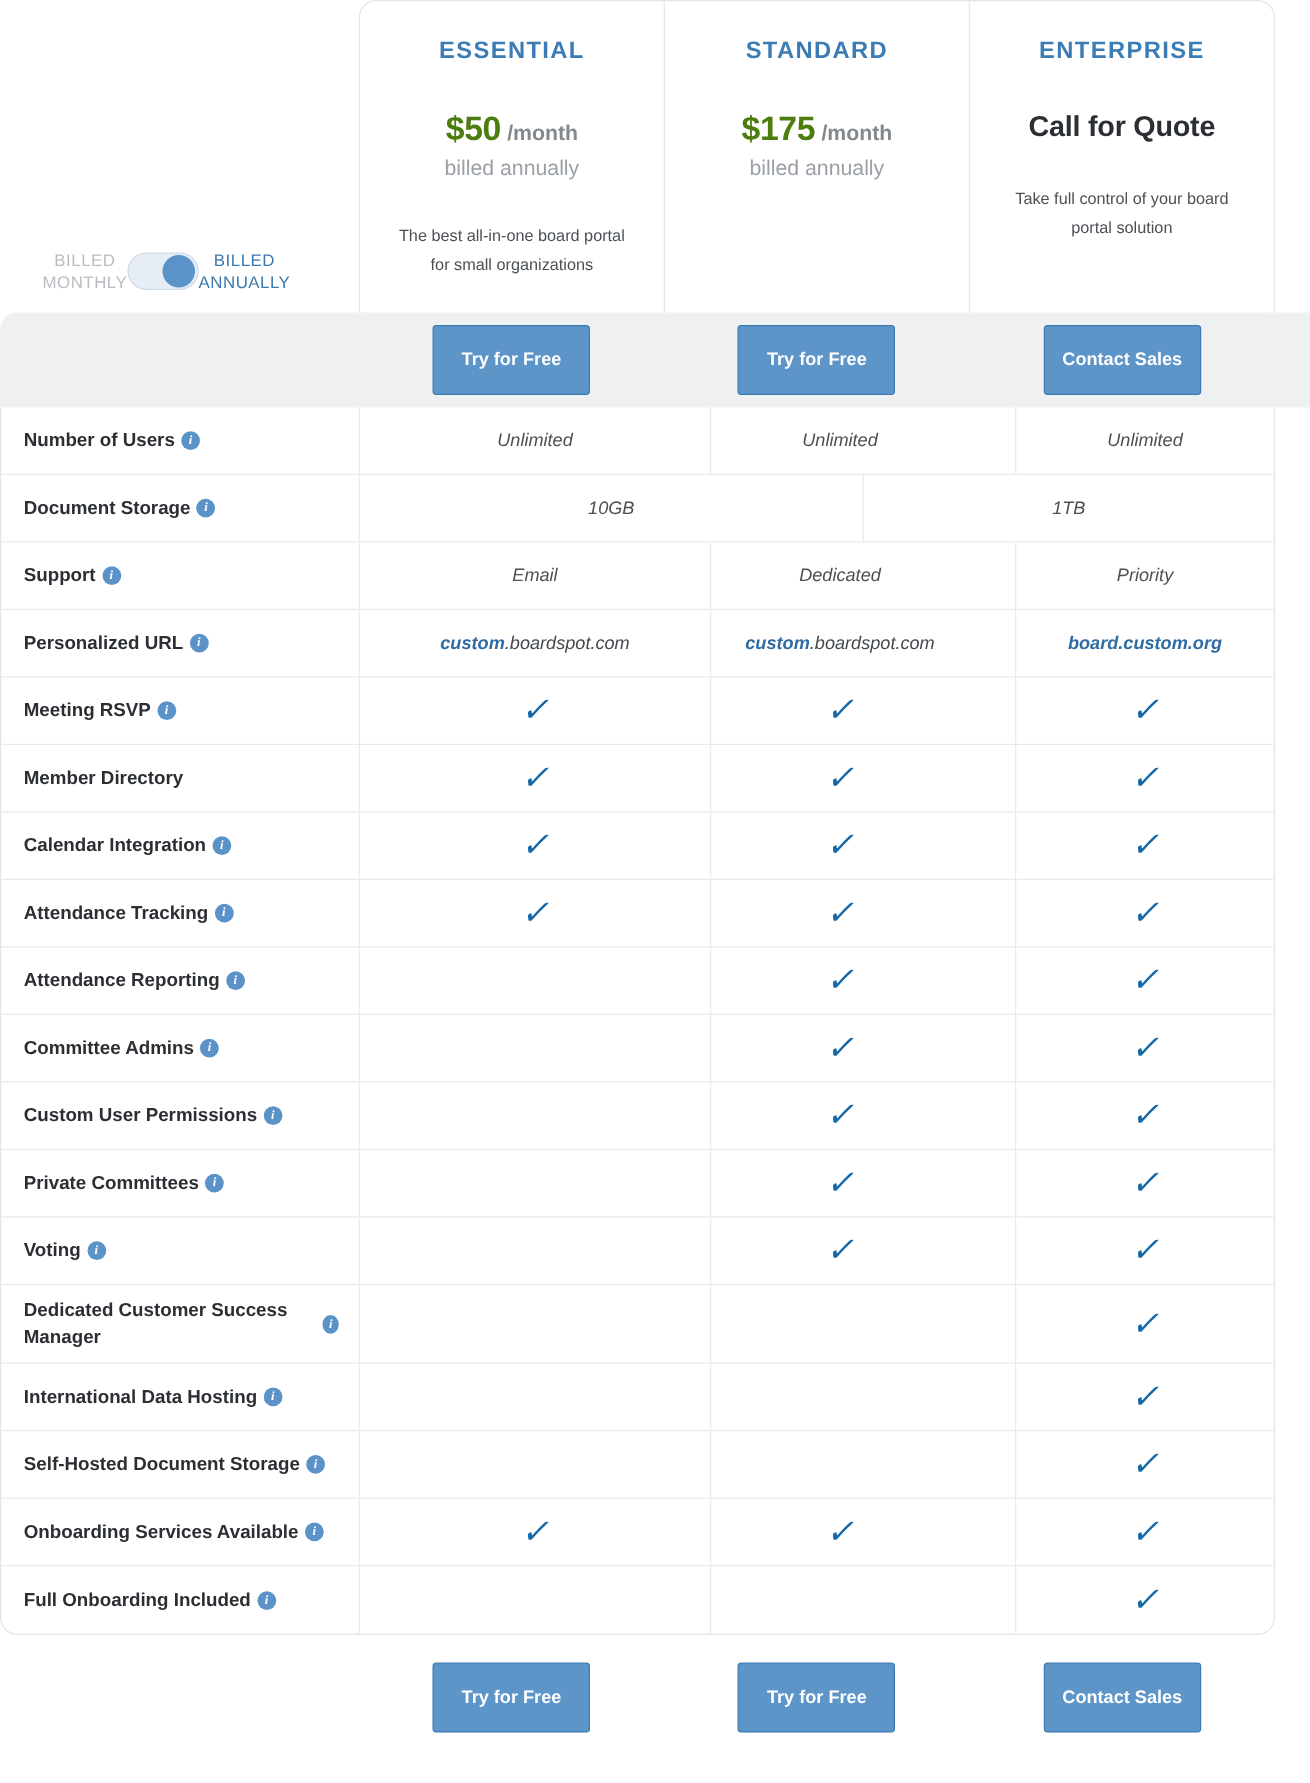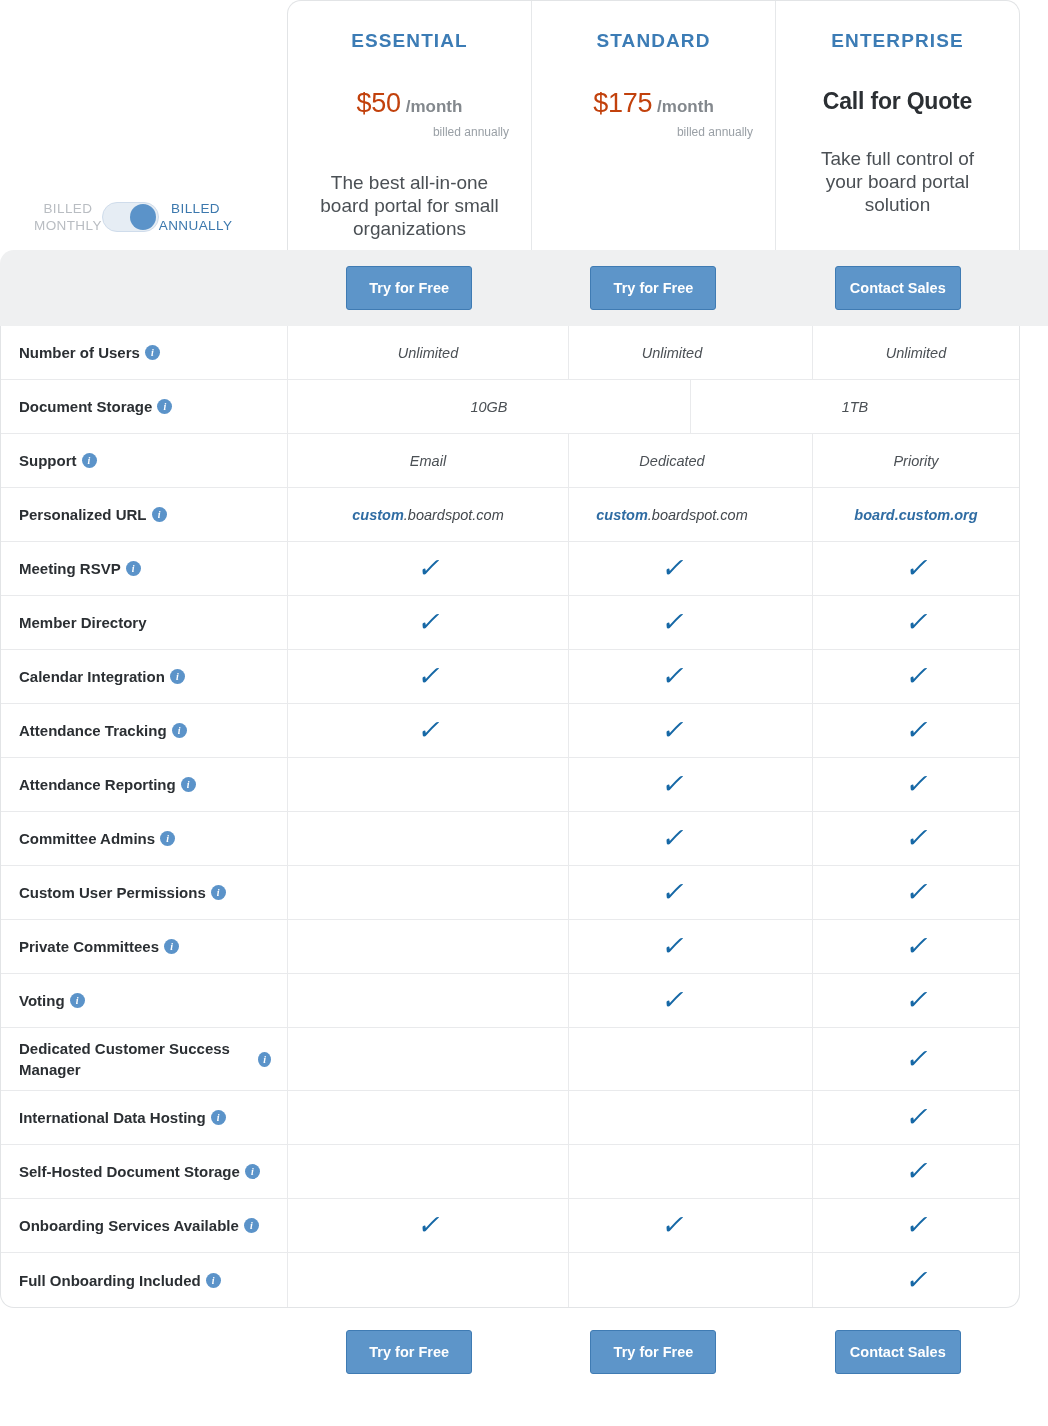--- a/index.html
+++ b/index.html
@@ -97,47 +97,46 @@
     letter-spacing: 1.1px;
     margin-top: 5px;
   }
 
   .price-line {
     margin-top: 36px;
     white-space: nowrap;
   }
   .price-amount {
     font-size: 27px;
-    font-weight: 400;
-    color: #c2410c;
+    font-weight: 700;
+    color: #4d7c0f;
     letter-spacing: -0.3px;
   }
   .price-unit {
     font-size: 17px;
     font-weight: 700;
     color: #83888d;
     margin-left: 5px;
   }
   .price-quote {
     font-size: 23px;
     font-weight: 700;
     color: #2b2f33;
     letter-spacing: -0.2px;
     margin-top: 12px;
   }
   .billed-note {
     margin-top: 6px;
-    font-size: 12px;
+    font-size: 17px;
     color: #9aa0a6;
-    text-align: right;
   }
 
   .card-desc {
     margin-top: 32px;
-    font-size: 19px;
+    font-size: 13px;
     line-height: 23px;
     color: #4b5055;
     padding: 0 4px;
   }
 
   
   .cta-band {
     position: relative;
     height: 76px;
     background: #eff0f1;
@@ -158,21 +157,21 @@
   }
 
   .btn {
     background: #5d95c9;
     border: 1px solid #3f7bb3;
     color: #ffffff;
     font-size: 14.5px;
     font-weight: 700;
     border-radius: 3px;
     width: 126px;
-    height: 44px;
+    height: 56px;
     line-height: 42px;
     text-align: center;
     cursor: pointer;
     font-family: "Liberation Sans", sans-serif;
   }
 
   
   .table {
     border-left: 1px solid #e2e4e6;
     border-right: 1px solid #e2e4e6;

